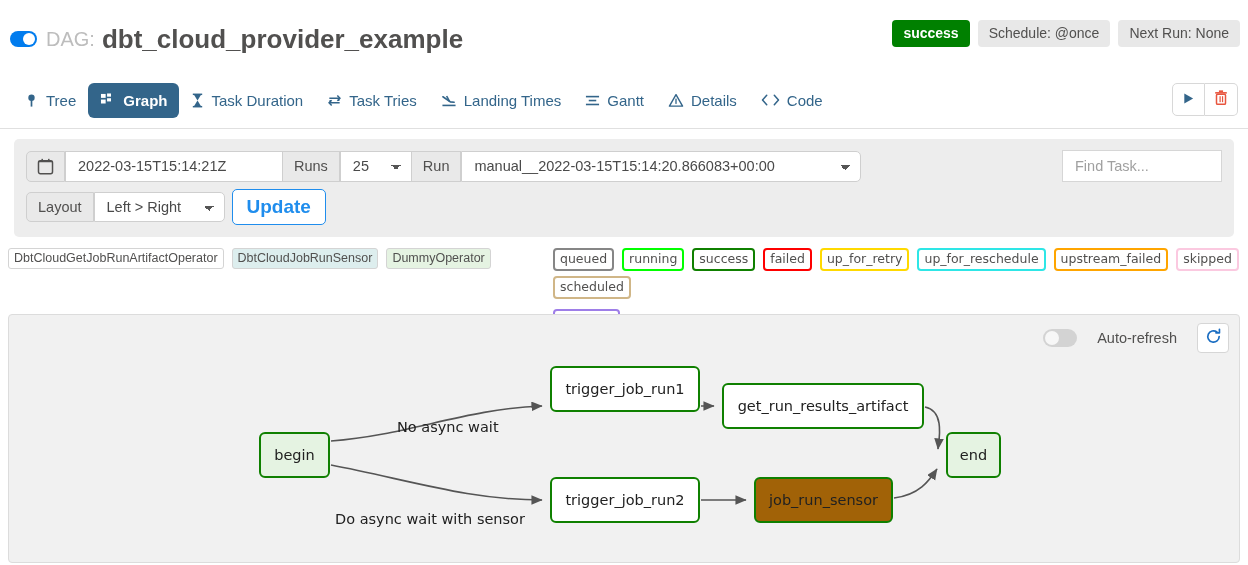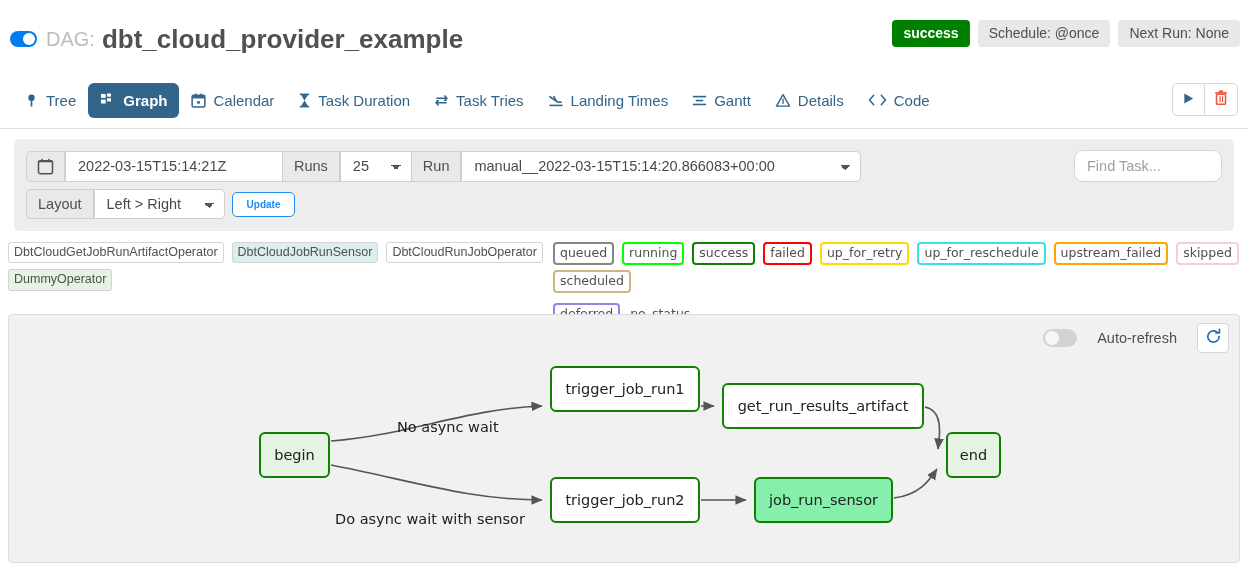--- a/index.html
+++ b/index.html
@@ -173,34 +173,34 @@
       calc(100% - 15px) calc(50% + 1px),
       calc(100% - 10px) calc(50% + 1px);
     background-size: 5px 5px, 5px 5px;
     background-repeat: no-repeat;
   }
   .cal-addon { padding: 6px 10px; }
   .btn-update {
     background: #ffffff;
     border: 1px solid #1f8ded;
     color: #1f8ded;
-    font-size: 10px;
+    font-size: 19px;
     font-weight: bold;
     padding: 6px 14px;
     border-radius: 5px;
     margin-left: 7px;
     cursor: pointer;
     font-family: "Liberation Sans", sans-serif;
   }
   .find-task {
     margin-left: auto;
-    width: 148px;
+    width: 160px;
     background: #fff;
     border: 1px solid #d6d6d6;
-    border-radius: 9px;
+    border-radius: 0;
     font-size: 14.5px;
     padding: 7px 12px;
     color: #4a4a4a;
     font-family: "Liberation Sans", sans-serif;
     outline: none;
   }
   .find-task::placeholder { color: #a0a0a0; }
 
   
   .legend {
@@ -319,21 +319,21 @@
     display: flex;
     align-items: center;
     justify-content: center;
     font-size: 14.5px;
     color: #212121;
     font-family: "DejaVu Sans", sans-serif;
     cursor: pointer;
     background: #ffffff;
   }
   .node.dummy  { background: #e5f3e2; }
-  .node.sensor { background: #86efac; }
+  .node.sensor { background: #a16207; }
   .node.plain  { background: #ffffff; }
 
   .edge-label {
     position: absolute;
     font-size: 14.5px;
     color: #212121;
     font-family: "DejaVu Sans", sans-serif;
     white-space: nowrap;
     text-align: center;
   }
@@ -370,32 +370,20 @@
       <svg width="16" height="15" viewBox="0 0 16 16">
         <rect x="0.5" y="1" width="5" height="4.2" fill="#fff"></rect>
         <rect x="7" y="0.5" width="4.2" height="3.4" fill="#fff"></rect>
         <rect x="7" y="5.6" width="4.2" height="3.4" fill="#fff"></rect>
         <rect x="0.5" y="7" width="5" height="4.2" fill="#fff"></rect>
       </svg>
     </span>
     <span>Graph</span>
   </div>
 
-  <div class="tab">
-    <span>
-      <svg width="15" height="15" viewBox="0 0 16 16">
-        <rect x="1.2" y="2.4" width="13.6" height="12.4" rx="1.6" fill="none" stroke="#33658a" stroke-width="1.6"></rect>
-        <rect x="1.2" y="2.4" width="13.6" height="3.4" fill="#33658a"></rect>
-        <rect x="4.4" y="0.6" width="1.7" height="3" fill="#33658a"></rect>
-        <rect x="10" y="0.6" width="1.7" height="3" fill="#33658a"></rect>
-        <rect x="6.6" y="8.6" width="2.8" height="2.8" fill="#33658a"></rect>
-      </svg>
-    </span>
-    <span>Calendar</span>
-  </div>
 
   <div class="tab">
     <span>
       <svg width="13" height="15" viewBox="0 0 12 16">
         <rect x="1" y="0.6" width="10" height="1.6" fill="#33658a"></rect>
         <rect x="1" y="13.8" width="10" height="1.6" fill="#33658a"></rect>
         <path d="M2.4 2.2 L9.6 2.2 L6 8 Z" fill="#33658a"></path>
         <path d="M2.4 13.8 L9.6 13.8 L6 8 Z" fill="#33658a"></path>
       </svg>
     </span>
@@ -510,21 +498,20 @@
       </select>
     </div>
     <button class="btn-update">Update</button>
   </div>
 </div>
 
 <div class="legend">
   <div class="legend-col-ops">
     <span class="op-chip" style="background: rgb(255, 255, 255);">DbtCloudGetJobRunArtifactOperator</span>
     <span class="op-chip" style="background: rgb(221, 238, 238);">DbtCloudJobRunSensor</span>
-    <span class="op-chip" style="background: rgb(255, 255, 255);">DbtCloudRunJobOperator</span>
     <span class="op-chip" style="background: rgb(229, 243, 226);">DummyOperator</span>
   </div>
   <div class="legend-col-states">
     <span class="state-chip" style="border-color: rgb(134, 134, 134);">queued</span>
     <span class="state-chip" style="border-color: rgb(1, 255, 0);">running</span>
     <span class="state-chip" style="border-color: rgb(15, 128, 0);">success</span>
     <span class="state-chip" style="border-color: rgb(254, 0, 0);">failed</span>
     <span class="state-chip" style="border-color: rgb(255, 217, 0);">up_for_retry</span>
     <span class="state-chip" style="border-color: rgb(46, 230, 230);">up_for_reschedule</span>
     <span class="state-chip" style="border-color: rgb(255, 165, 0);">upstream_failed</span>

